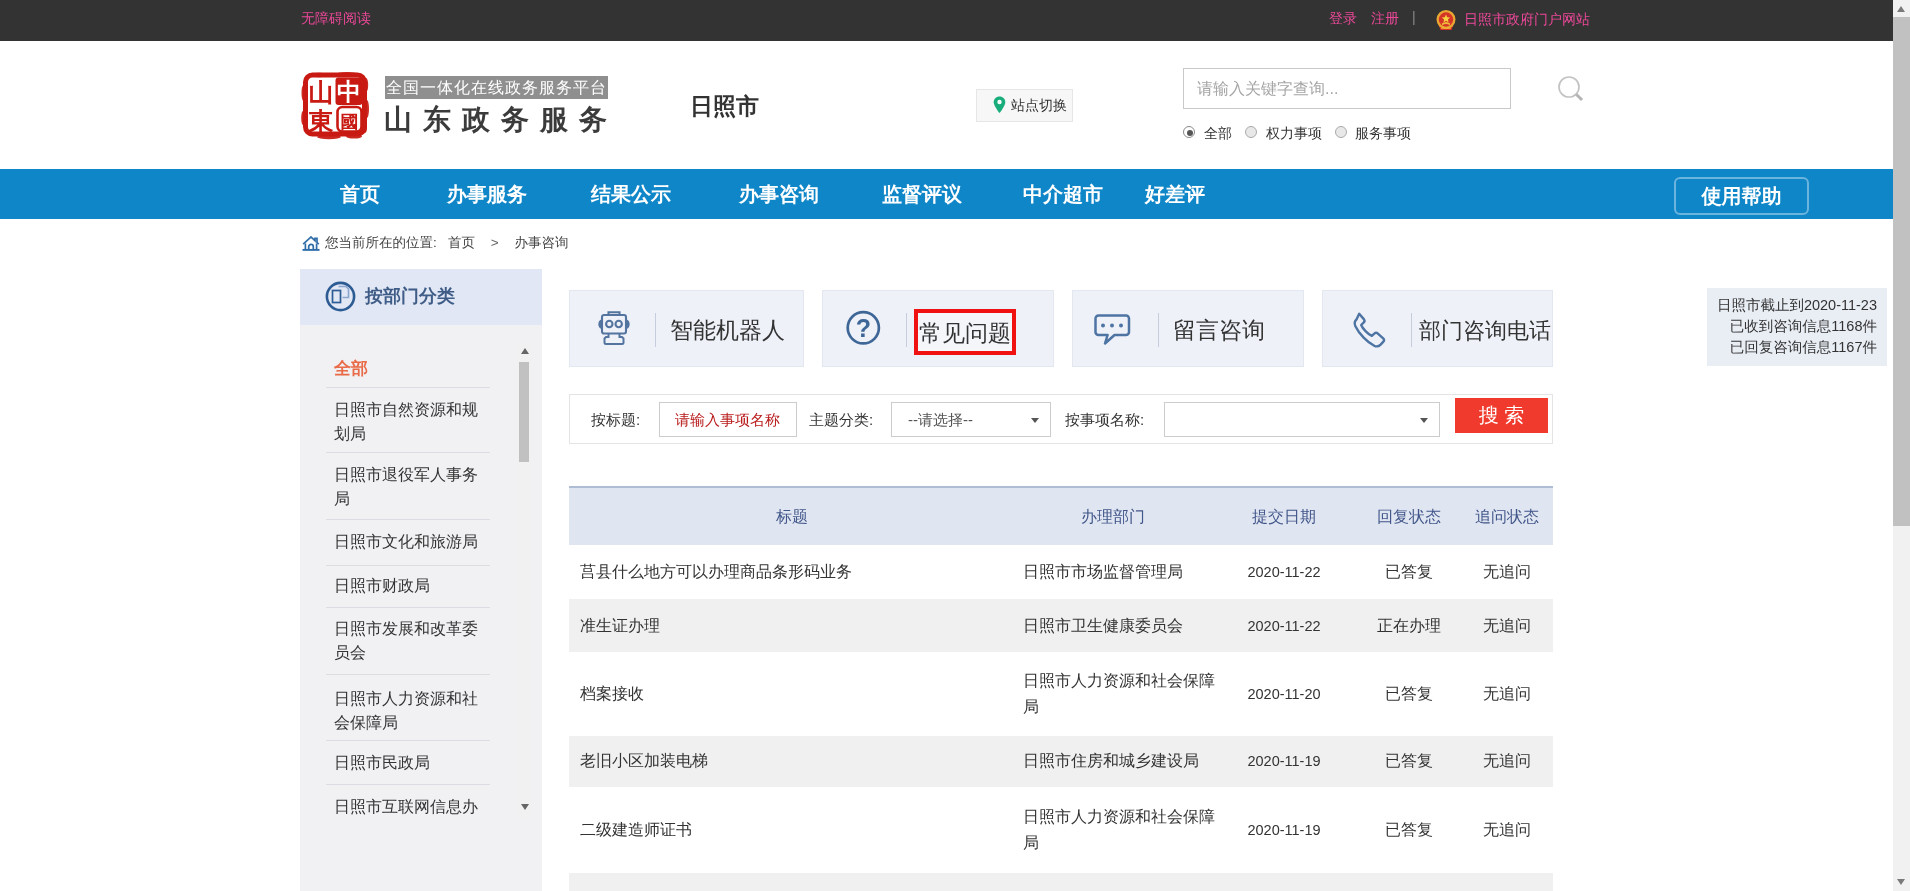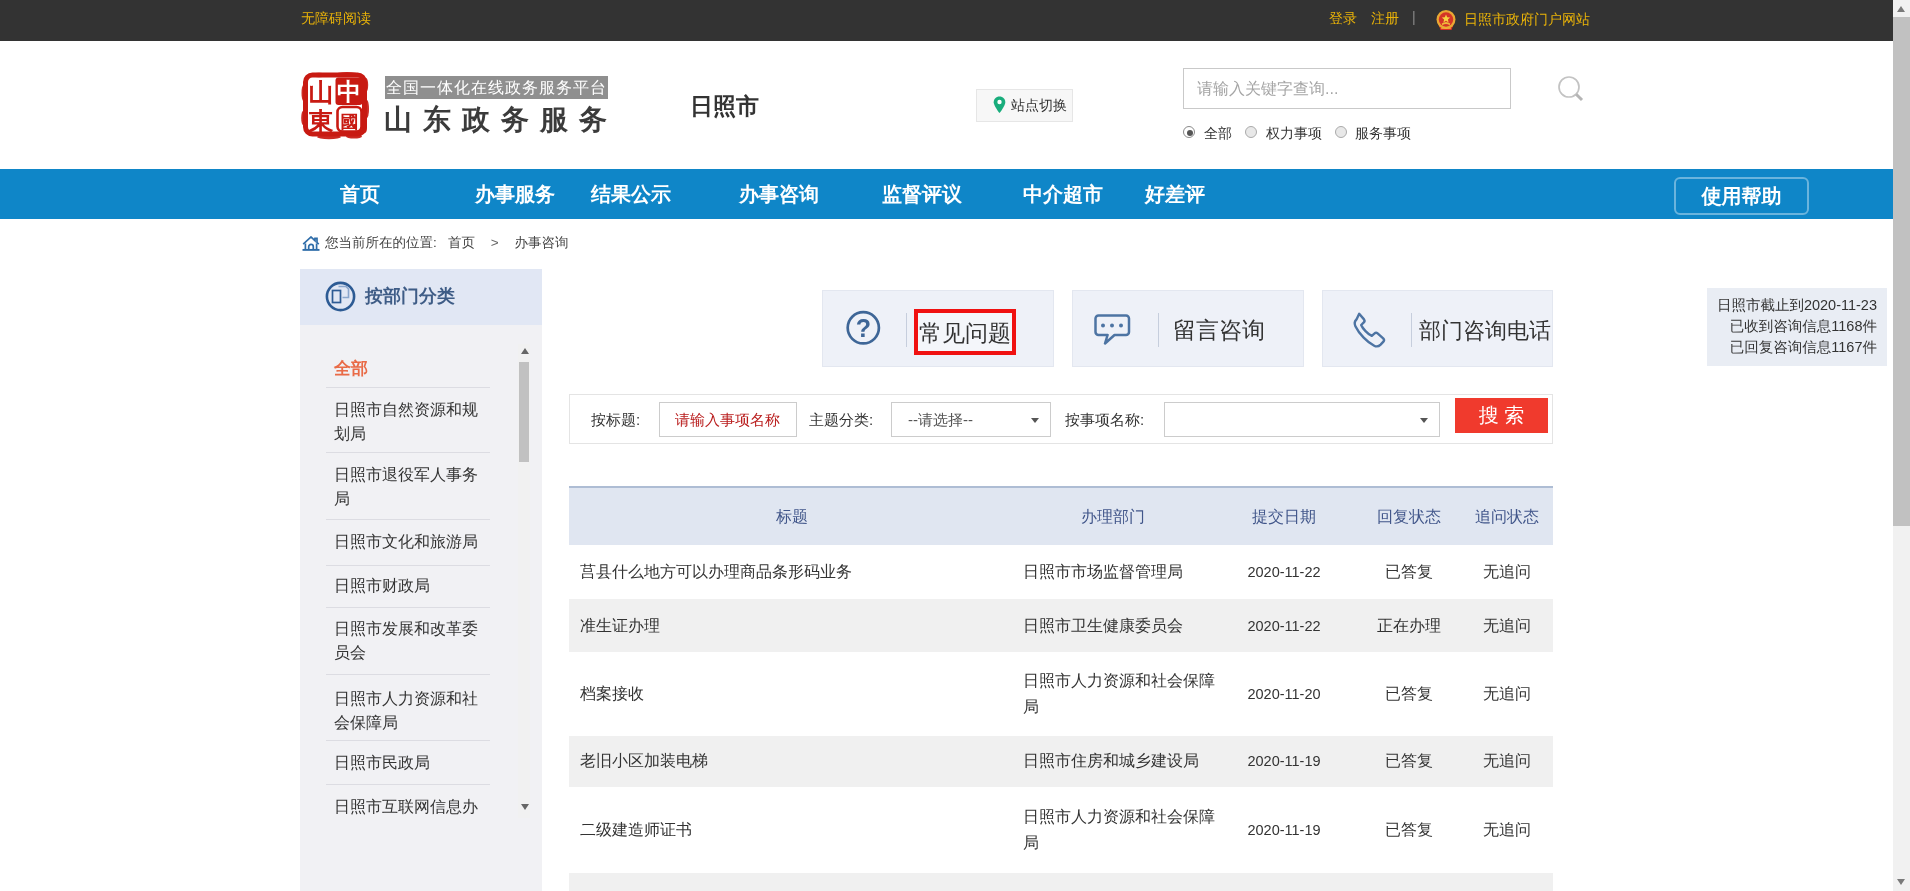--- a/index.html
+++ b/index.html
@@ -1,21 +1,21 @@
 <!DOCTYPE html>
 <html><head><meta charset="utf-8">
 <style>
 html,body{margin:0;padding:0;width:1910px;height:891px;overflow:hidden;background:#fff;
 font-family:"Liberation Sans",sans-serif;}
 *{box-sizing:border-box;}
 .abs{position:absolute;}
 #page{position:relative;width:1910px;height:891px;overflow:hidden;}
 
 #topbar{left:0;top:0;width:1893px;height:41px;background:#333333;}
-#topbar .rd{color:#eab308;font-size:14px;}
+#topbar .rd{color:#ec4899;font-size:14px;}
 
 #hdr{left:0;top:41px;width:1893px;height:128px;background:#ffffff;}
 
 #nav{left:0;top:169px;width:1893px;height:50px;background:#0f86c8;}
 .navitem{position:absolute;top:0;height:50px;line-height:50px;color:#ffffff;font-size:20px;font-weight:bold;}
 #helpbtn{position:absolute;left:1674px;top:8px;width:135px;height:38px;border:2px solid rgba(255,255,255,0.38);border-radius:6px;color:#fff;font-size:20px;text-align:center;line-height:34px;font-weight:bold;}
 
 #crumb{left:300px;top:229px;width:900px;height:28px;font-size:13.5px;color:#444;line-height:28px;}
 
 #side{left:300px;top:269px;width:242px;height:622px;background:#f1f1f4;}
@@ -121,21 +121,21 @@
     <span class="abs" style="left:21px;top:0;font-size:14px;color:#333;">全部</span>
     <span class="abs" style="left:62px;top:1px;width:12px;height:12px;border-radius:50%;border:1px solid #aaa;background:#e8e8e8;"></span>
     <span class="abs" style="left:83px;top:0;font-size:14px;color:#333;">权力事项</span>
     <span class="abs" style="left:152px;top:1px;width:12px;height:12px;border-radius:50%;border:1px solid #aaa;background:#e8e8e8;"></span>
     <span class="abs" style="left:172px;top:0;font-size:14px;color:#333;">服务事项</span>
   </div>
 </div>
 
 <div class="abs" id="nav">
   <div class="navitem" style="left:340px;">首页</div>
-  <div class="navitem" style="left:447px;margin-left:28px;">办事服务</div>
+  <div class="navitem" style="left:447px;">办事服务</div>
   <div class="navitem" style="left:591px;">结果公示</div>
   <div class="navitem" style="left:739px;">办事咨询</div>
   <div class="navitem" style="left:882px;">监督评议</div>
   <div class="navitem" style="left:1023px;">中介超市</div>
   <div class="navitem" style="left:1145px;">好差评</div>
   <div id="helpbtn">使用帮助</div>
 </div>
 
 <div class="abs" id="crumb">
   <svg class="abs" style="left:2px;top:7px;" width="18" height="15" viewBox="0 0 18 15">
@@ -181,20 +181,35 @@
   <div id="sscroll"></div>
   <div class="abs" style="left:221px;top:79px;">
     <div class="uarr" style="border-bottom:6px solid #666;"></div>
   </div>
   <div id="sthumb"></div>
   <div class="abs" style="left:221px;top:535px;">
     <div class="uarr" style="border-top:6px solid #666;"></div>
   </div>
 </div>
 
+<div class="bigbtn" style="left:569px;width:235px;">
+  <svg class="abs" style="left:28px;top:19px;" width="32" height="35" viewBox="0 0 32 35">
+    <g fill="none" stroke="#53749f" stroke-width="2.1">
+      <path d="M10.5 5 v-2.7 h11 v2.7"></path>
+      <rect x="4" y="5" width="24" height="18.5" rx="2"></rect>
+      <circle cx="11.3" cy="14" r="3.2"></circle>
+      <circle cx="20.7" cy="14" r="3.2"></circle>
+      <path d="M10.5 23.5 v3.5 h-2.5 l-1.5 1.5 v4 a1.5 1.5 0 0 0 1.5 1.5 h16 a1.5 1.5 0 0 0 1.5 -1.5 v-4 l-1.5 -1.5 h-2.5 v-3.5" stroke-width="2"></path>
+    </g>
+    <path d="M3.2 9.5 a4.5 5 0 0 0 0 9.3 z" fill="#53749f"></path>
+    <path d="M28.8 9.5 a4.5 5 0 0 1 0 9.3 z" fill="#53749f"></path>
+  </svg>
+  <div class="dv" style="left:85px;"></div>
+  <div class="tx" style="left:100px;">智能机器人</div>
+</div>
 <div class="bigbtn" style="left:822px;width:232px;">
   <svg class="abs" style="left:23px;top:19px;" width="35" height="35" viewBox="0 0 35 35">
     <circle cx="17.3" cy="17.8" r="15.6" fill="none" stroke="#3e6697" stroke-width="2.7"></circle>
     <text x="17.3" y="26.5" text-anchor="middle" font-size="25" font-weight="bold" fill="#3e6697">?</text>
   </svg>
   <div class="dv" style="left:83px;"></div>
   <div class="abs" style="left:91px;top:18px;width:102px;height:46px;border:4px solid #f01111;background:#f4f6fa;">
     <div style="font-size:23px;color:#333;text-align:center;margin-top:5px;">常见问题</div>
   </div>
 </div>

